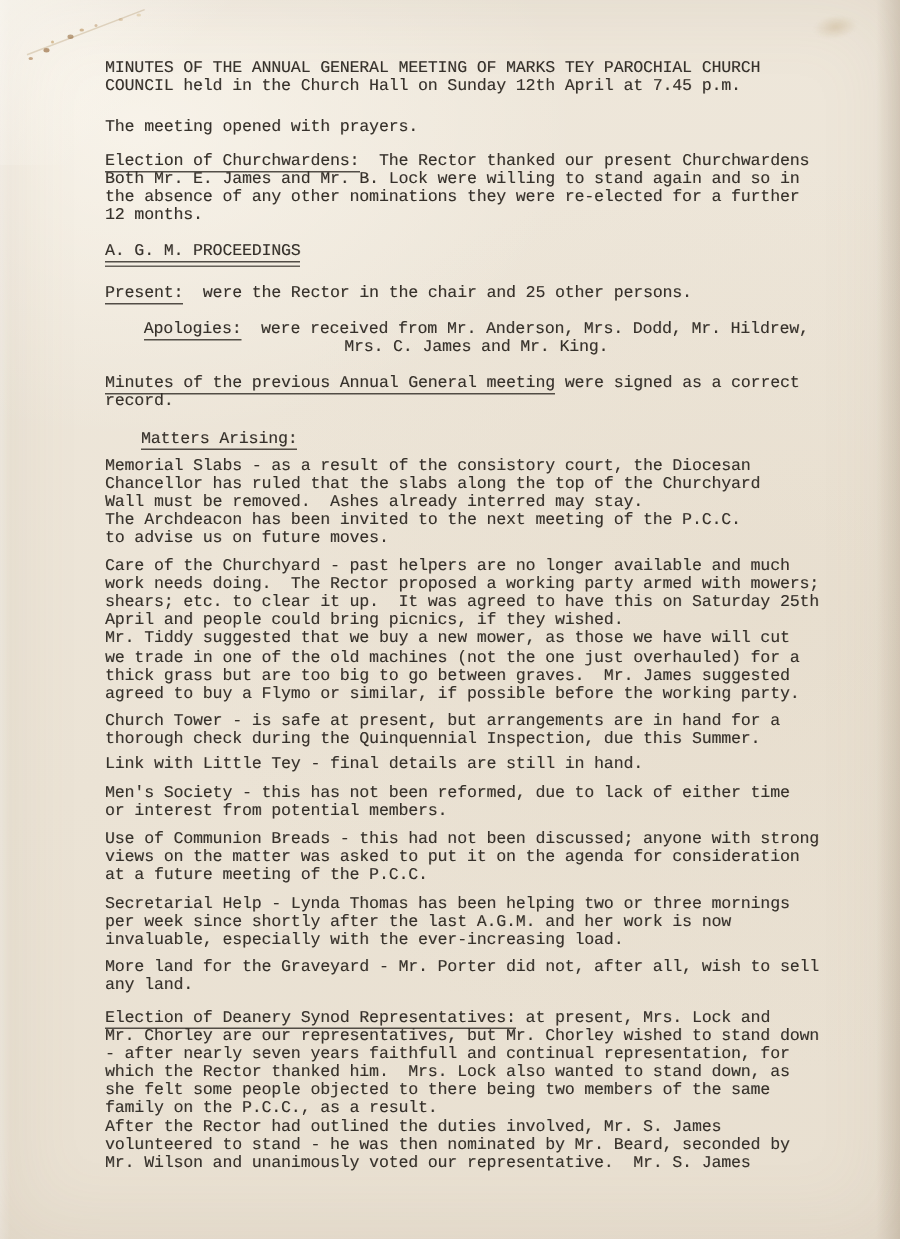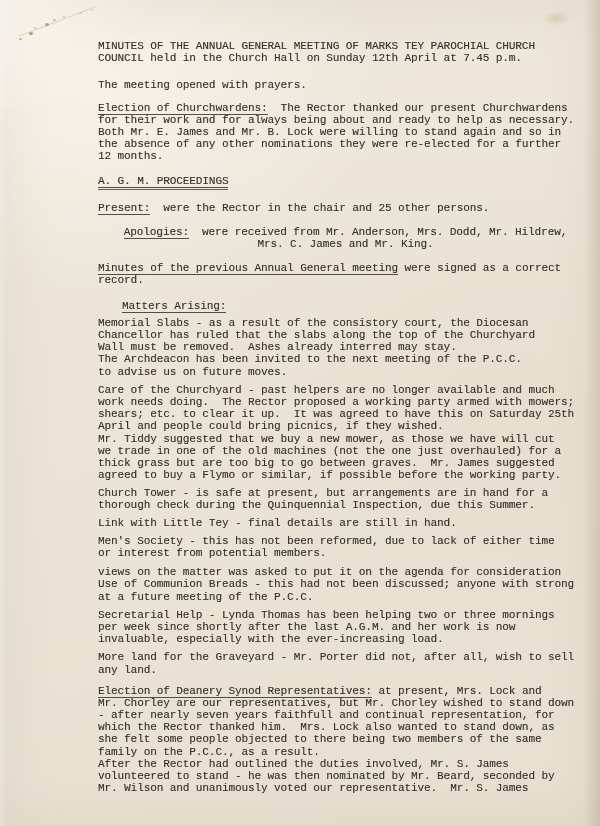--- a/index.html
+++ b/index.html
@@ -56,31 +56,30 @@
     <div class="speck" style="left:34px; top:27px; width:2px; height:2px; background:rgba(188,146,82,0.55);"></div>
     <div class="speck" style="left:45px; top:23px; width:4px; height:3px; background:rgba(140,94,46,0.55);"></div>
     <div class="speck" style="left:53px; top:19px; width:3px; height:2px; background:rgba(172,126,64,0.50);"></div>
     <div class="speck" style="left:63px; top:16px; width:2px; height:2px; background:rgba(168,120,64,0.40);"></div>
     <div class="speck" style="left:79px; top:12px; width:3px; height:2px; background:rgba(185,144,85,0.35);"></div>
     <div class="speck" style="left:91px; top:9px; width:3px; height:2px; background:rgba(201,168,106,0.35);"></div>
   </div>
 
   <div class="smudge"></div>
 
-  <div class="doc" style="color: rgb(54, 49, 43); margin-left: 28px;">
+  <div class="doc" style="color: rgb(54, 49, 43);">
       <div style="margin-top: 0px;">
         <div class="line"><span>MINUTES OF THE ANNUAL GENERAL MEETING OF MARKS TEY PAROCHIAL CHURCH</span></div>
         <div class="line"><span>COUNCIL held in the Church Hall on Sunday 12th April at 7.45 p.m.</span></div>
       </div>
       <div style="margin-top: 15px;">
         <div class="line"><span>The meeting opened with prayers.</span></div>
       </div>
       <div style="margin-top: 10px;">
         <div class="line"><span class="u">Election of Churchwardens:</span><span>  The Rector thanked our present Churchwardens</span></div>
-        <div class="line"><span>for their work and for always being about and ready to help as necessary.</span></div>
         <div class="line"><span>Both Mr. E. James and Mr. B. Lock were willing to stand again and so in</span></div>
         <div class="line"><span>the absence of any other nominations they were re-elected for a further</span></div>
         <div class="line"><span>12 months.</span></div>
       </div>
       <div style="margin-top: 12px;">
         <div class="line"><span class="u2">A. G. M. PROCEEDINGS</span></div>
       </div>
       <div style="margin-top: 15px;">
         <div class="line"><span class="u">Present:</span><span>  were the Rector in the chair and 25 other persons.</span></div>
       </div>
@@ -117,22 +116,22 @@
         <div class="line"><span>thorough check during the Quinquennial Inspection, due this Summer.</span></div>
       </div>
       <div style="margin-top: 5px;">
         <div class="line"><span>Link with Little Tey - final details are still in hand.</span></div>
       </div>
       <div style="margin-top: 6px;">
         <div class="line"><span>Men's Society - this has not been reformed, due to lack of either time</span></div>
         <div class="line"><span>or interest from potential members.</span></div>
       </div>
       <div style="margin-top: 7px;">
+        <div class="line"><span>Use of Communion Breads - this had not been discussed; anyone with strong</span></div>
         <div class="line"><span>views on the matter was asked to put it on the agenda for consideration</span></div>
-        <div class="line"><span>Use of Communion Breads - this had not been discussed; anyone with strong</span></div>
         <div class="line"><span>at a future meeting of the P.C.C.</span></div>
       </div>
       <div style="margin-top: 6px;">
         <div class="line"><span>Secretarial Help - Lynda Thomas has been helping two or three mornings</span></div>
         <div class="line"><span>per week since shortly after the last A.G.M. and her work is now</span></div>
         <div class="line"><span>invaluable, especially with the ever-increasing load.</span></div>
       </div>
       <div style="margin-top: 6px;">
         <div class="line"><span>More land for the Graveyard - Mr. Porter did not, after all, wish to sell</span></div>
         <div class="line"><span>any land.</span></div>

